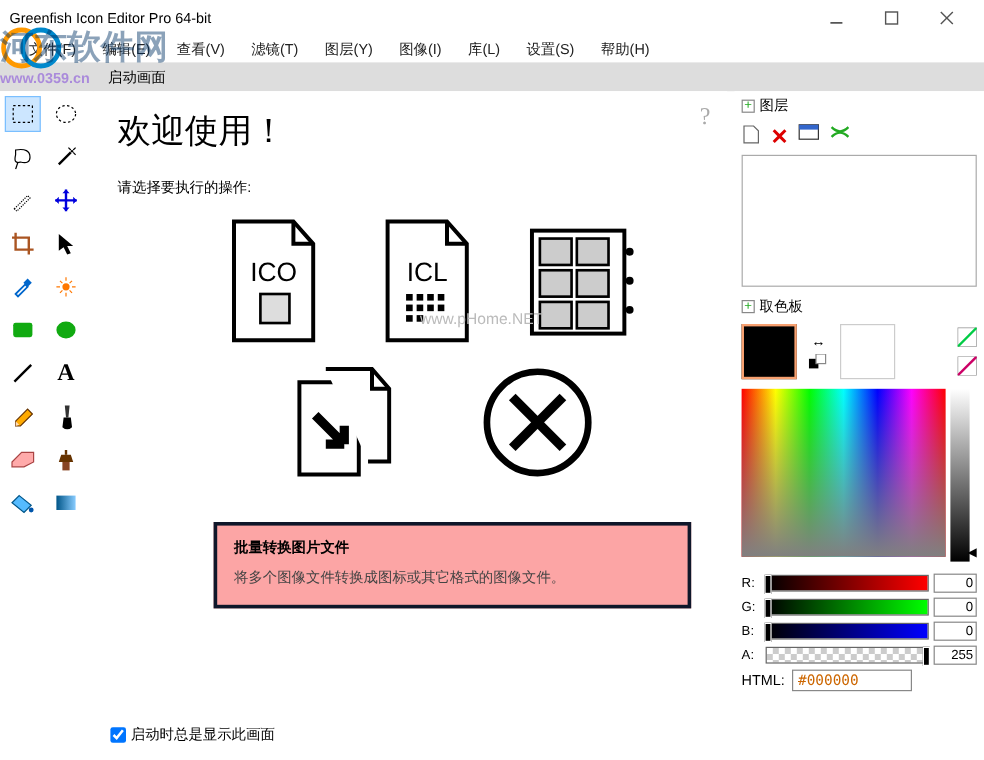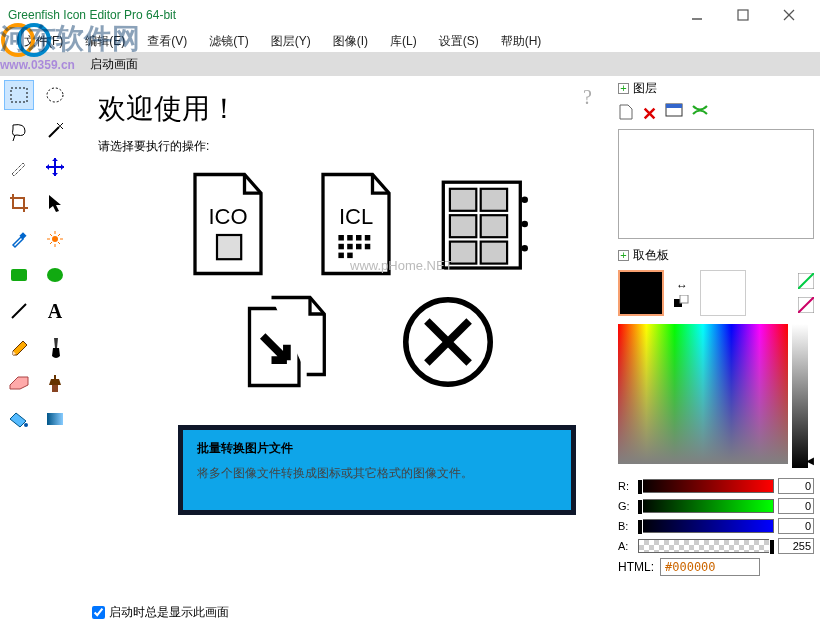--- a/index.html
+++ b/index.html
@@ -1,18 +1,18 @@
 <!DOCTYPE html>
 <html><head>
 <meta charset="utf-8">
 <style>
 * { margin: 0; padding: 0; box-sizing: border-box; font-family: "Microsoft YaHei", sans-serif; }
 body { width: 820px; height: 633px; background: #fff; overflow: hidden; position: relative; font-size: 12px; }
 
-.titlebar { height: 30px; display: flex; align-items: center; padding: 0 8px; color: #15803d; background: #fff; }
+.titlebar { height: 30px; display: flex; align-items: center; padding: 0 8px; color: #000000; background: #fff; }
 .titlebar .title { flex: 1; font-size: 12px; }
 .titlebar .wc { width: 46px; height: 30px; display: flex; align-items: center; justify-content: center; }
 .titlebar .wc svg { stroke: #555; fill: none; }
 
 .watermark1 { position: absolute; top: 20px; left: 0; font-size: 28px; color: #036; opacity: .45; font-weight: bold; z-index: 50; pointer-events: none; }
 .watermark1 .sub { font-size: 12px; color: #6d28d9; display: block; }
 .wm-circles { position: absolute; top: 18px; left: 0; z-index: 49; pointer-events: none; }
 
 .menubar { height: 22px; display: flex; align-items: center; padding-left: 20px; gap: 14px; font-size: 12px; color: #222; }
 .menubar span { padding: 2px 4px; }
@@ -22,32 +22,32 @@
 
 .main { display: flex; height: 555px; }
 
 .toolbox { width: 78px; background: #fff; padding: 4px; display: flex; flex-direction: column; gap: 6px; }
 .tool-row { display: flex; gap: 6px; }
 .tool { width: 30px; height: 30px; display: flex; align-items: center; justify-content: center; border: 1px solid transparent; }
 .tool.sel { background: #cce6ff; border: 1px solid #7abfff; }
 
 .center { flex: 1; position: relative; }
 .welcome { position: absolute; top: 0; left: 0; width: 528px; height: 555px; background: #fff; padding: 14px 20px; }
-.welcome h1 { font-size: 28px; font-weight: normal; margin-bottom: 10px; }
+.welcome h1 { font-size: 28px; font-weight: normal; margin-bottom: 20px; }
 .welcome .sub { font-size: 12px; margin-bottom: 14px; }
 .welcome .help { position: absolute; top: 10px; right: 14px; font-size: 20px; color: #aaa; font-family: Georgia, serif; }
 
 .action-row { display: flex; gap: 28px; margin-left: 80px; margin-top: 8px; }
 .big-icon { width: 100px; height: 110px; }
 .icon-btn { text-align: center; }
 .recent-btn { width: 160px; height: 30px; background: #eee; border: 1px solid #ccc; display: flex; align-items: center; justify-content: center; margin-left: 10px; margin-top: -4px; }
 
 .action-row2 { display: flex; gap: 60px; margin-left: 140px; margin-top: 10px; }
 
-.info-box { margin: 20px 10px 10px 80px; border: 5px solid #0f172a; background: #0ea5e9; padding: 10px 14px; height: 90px; }
+.info-box { margin: 20px 10px 10px 80px; border: 3px solid #0f172a; background: #fca5a5; padding: 10px 14px; height: 72px; }
 .info-box .t { font-weight: bold; margin-bottom: 8px; }
 .info-box .d { font-size: 12px; color: #444; }
 
 .startup-check { position: absolute; bottom: 10px; left: 14px; display: flex; align-items: center; gap: 4px; }
 
 .right { width: 208px; background: #fff; padding: 4px 6px; }
 .panel-head { display: flex; align-items: center; gap: 4px; font-size: 12px; margin-bottom: 4px; }
 .panel-head .pm { width: 11px; height: 11px; border: 1px solid #888; display: inline-flex; align-items: center; justify-content: center; color: #2a2; font-size: 11px; line-height: 1; }
 .layer-tools { display: flex; gap: 8px; padding: 2px 0; }
 .layer-list { border: 1px solid #aaa; height: 110px; background: #fff; margin-top: 2px; }

